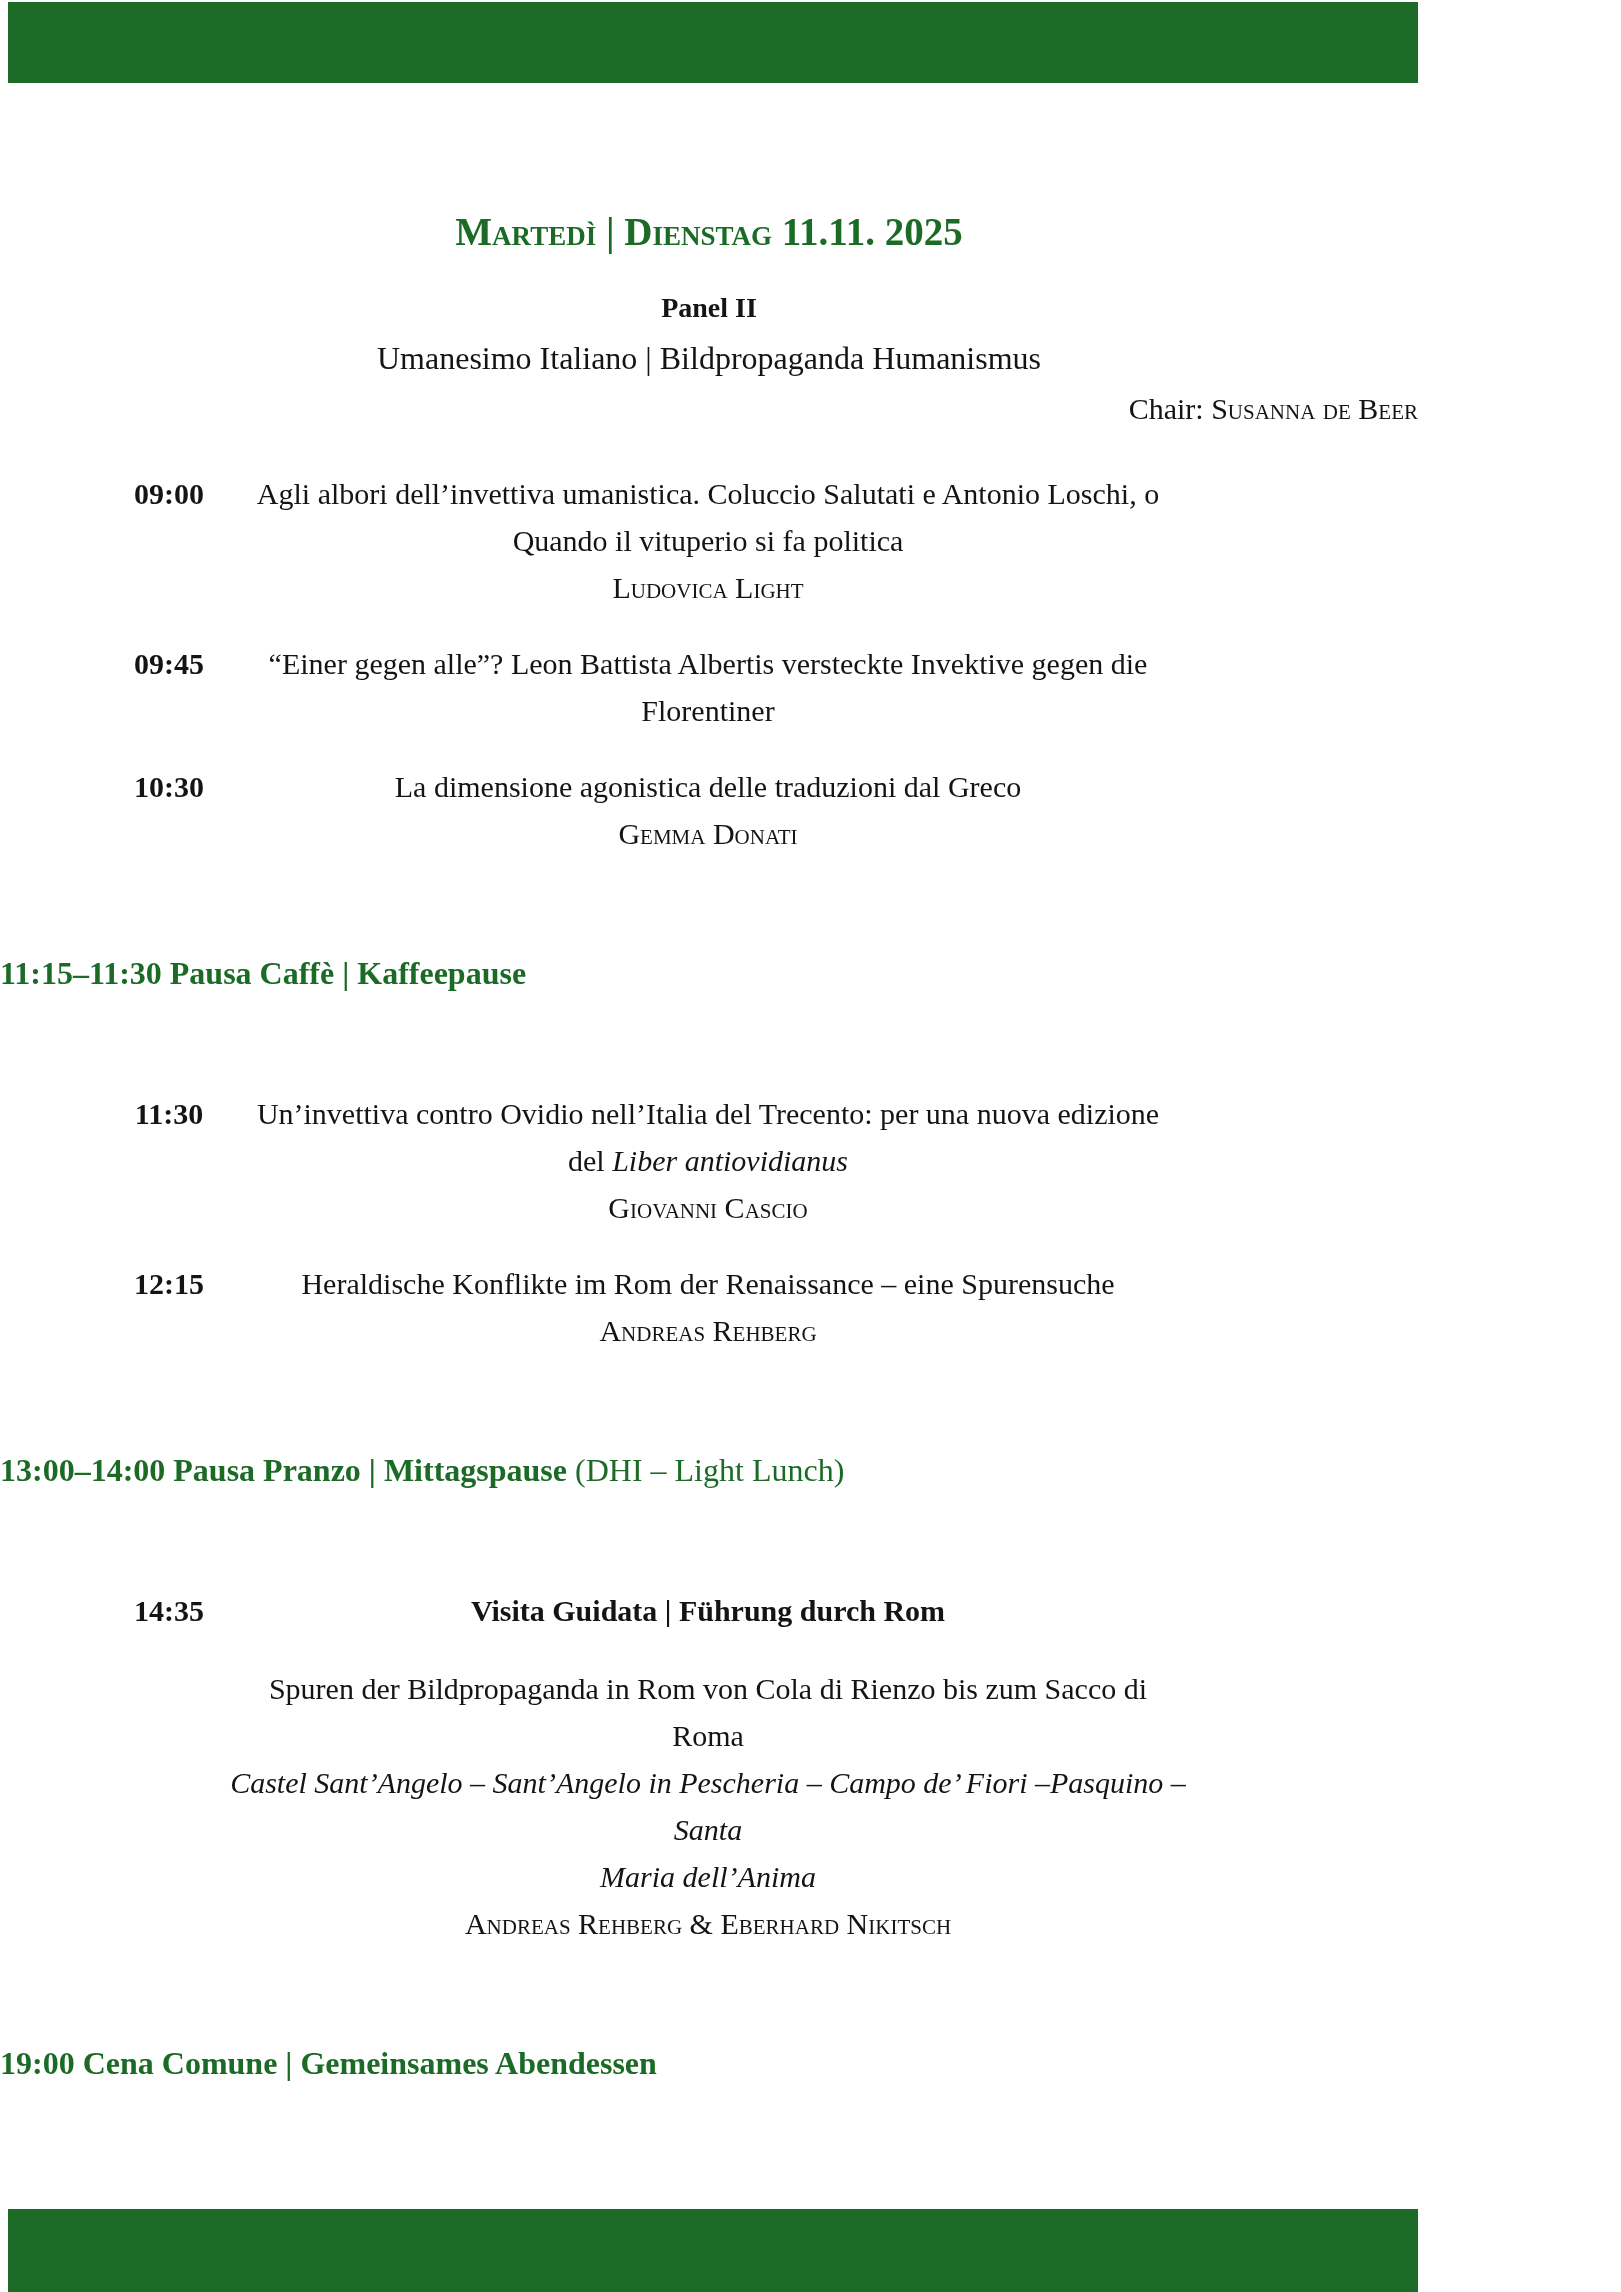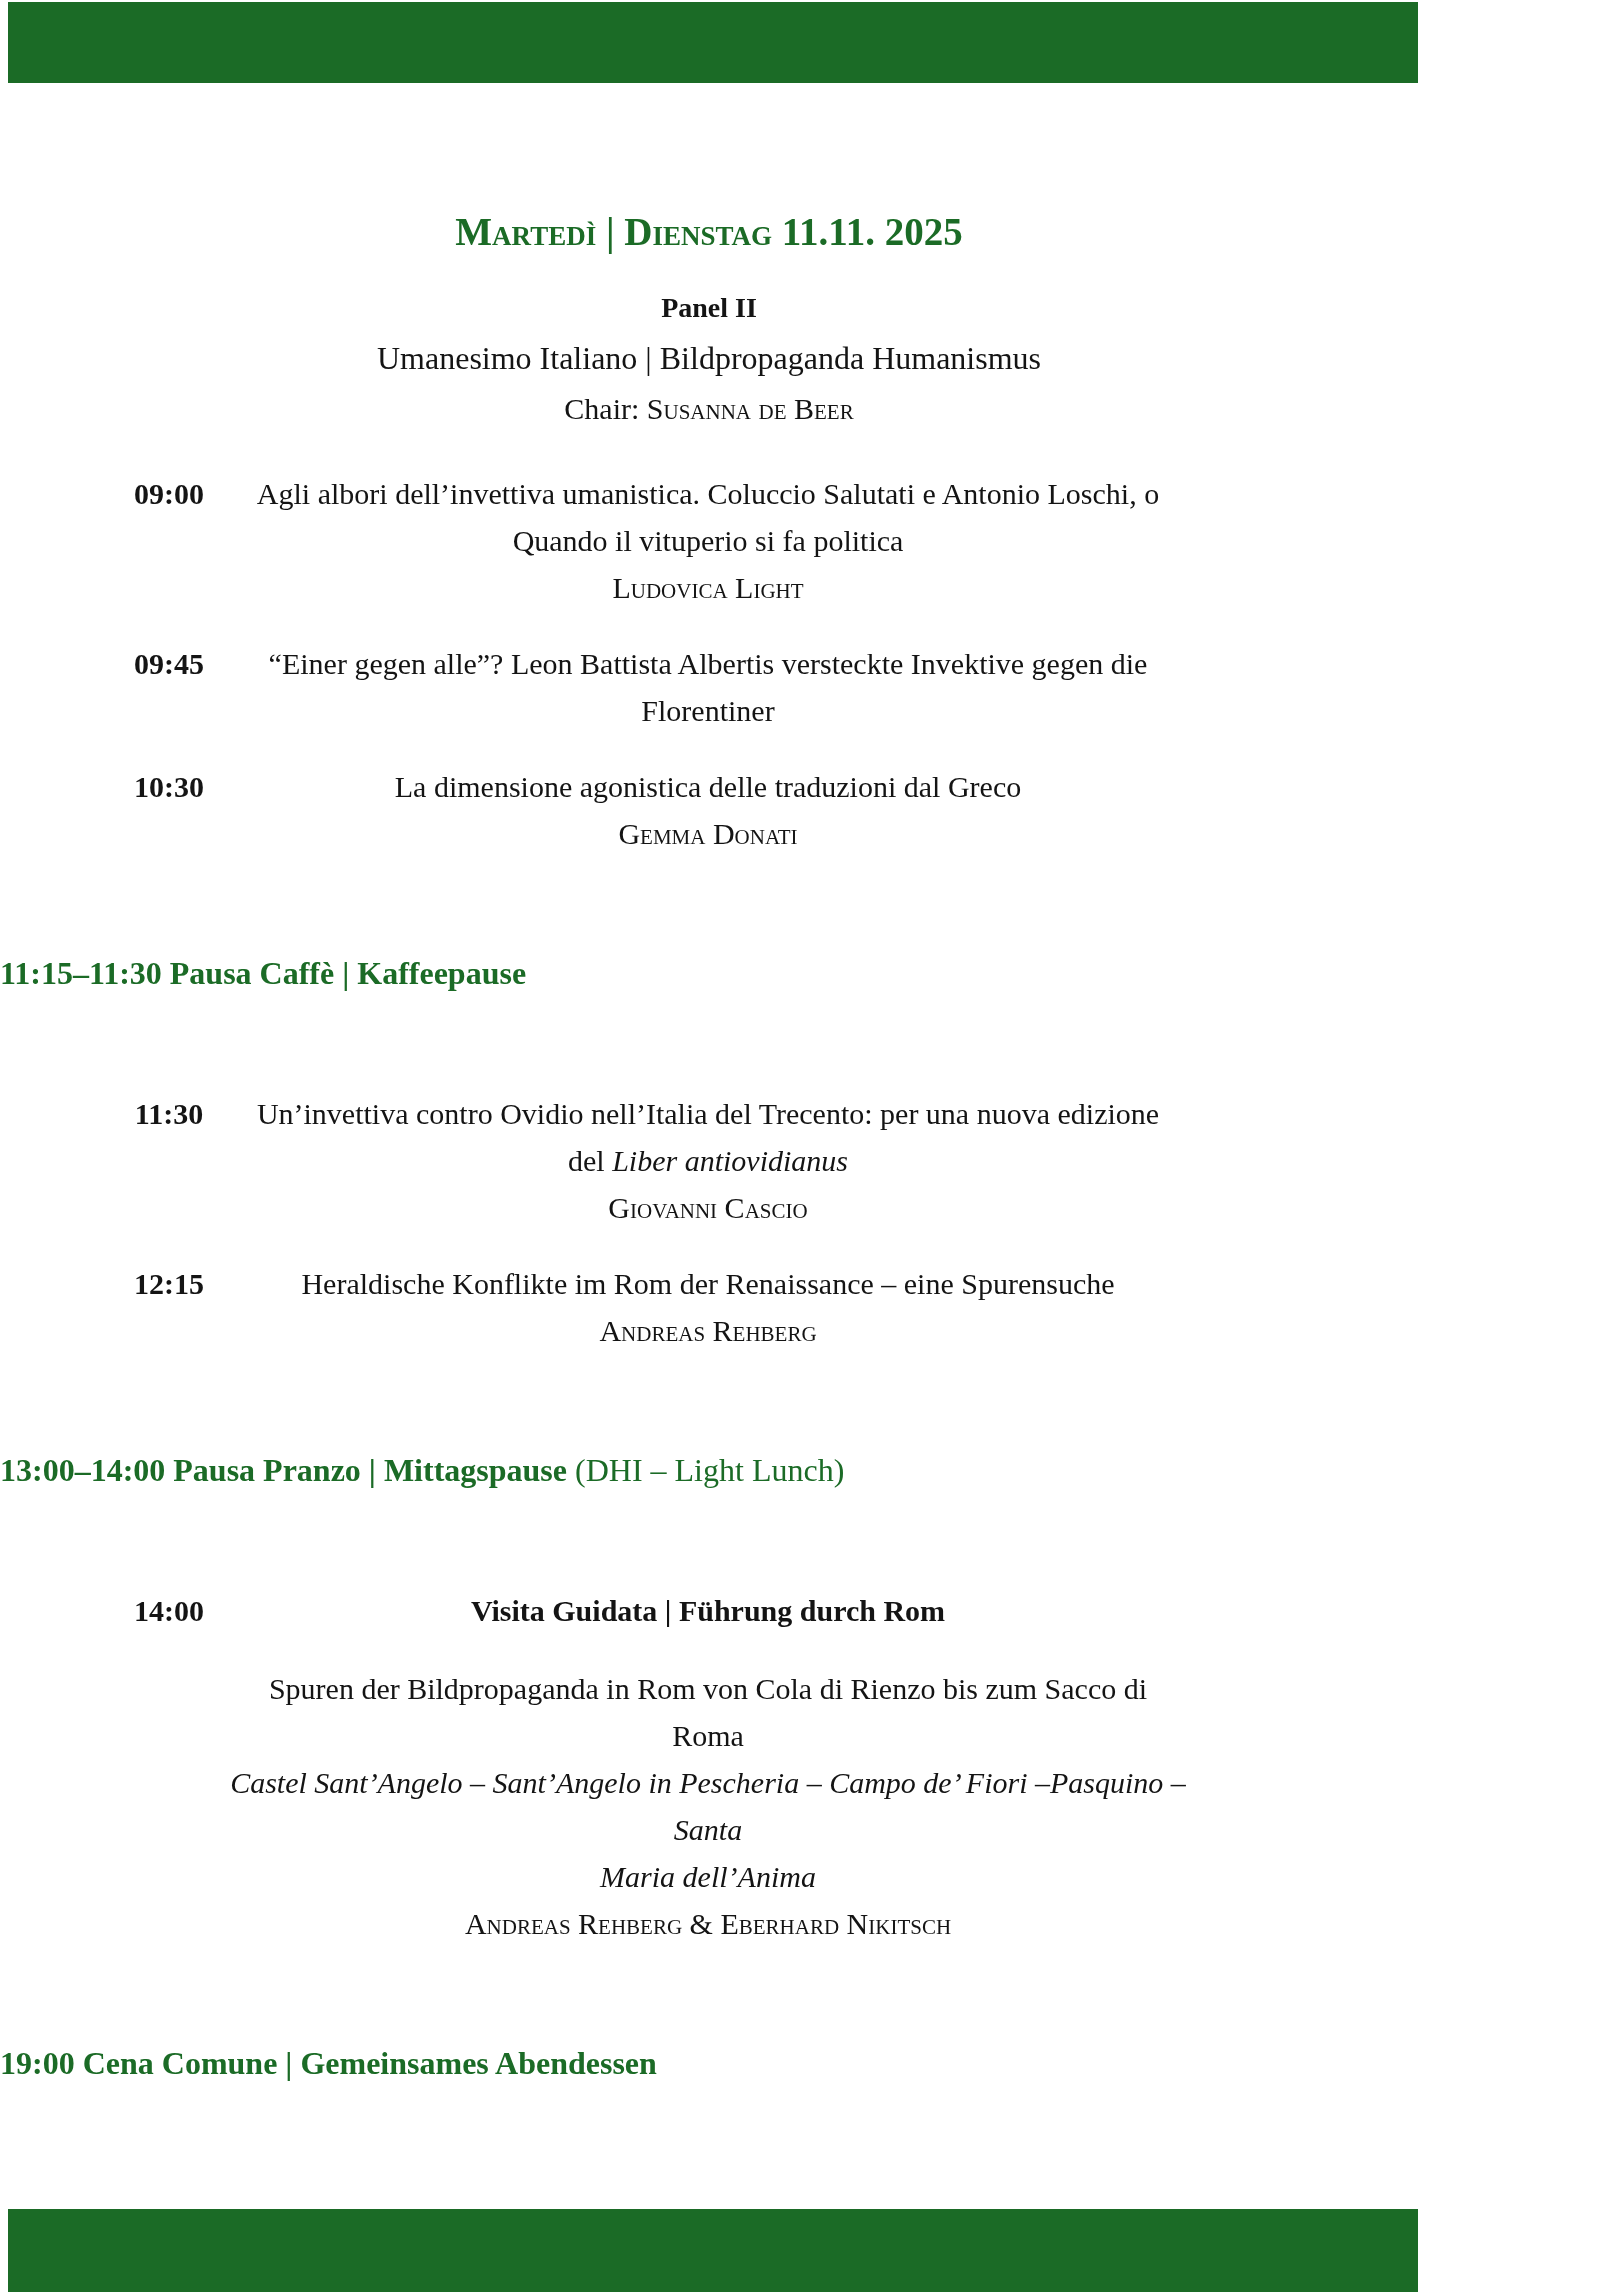--- a/index.html
+++ b/index.html
@@ -33,21 +33,21 @@
     line-height:43px;
     margin-top:31px;
   }
   .panel-subtitle{
     text-align:center;
     font-size:32px;
     line-height:43px;
     margin-top:7.8px;
   }
   .panel-chair{
-    text-align:center;
+    text-align:right;
     font-size:30px;
     line-height:41px;
     margin-top:7.8px;
   }
   .sc{font-variant:small-caps;}
 
   .sessions{margin:41px 210px 0 130px;}
 
   .entry{
     display:flex;
@@ -111,21 +111,21 @@
           <div class="time">11:30</div>
           <div class="body"><div class="session-title"><span>Un’invettiva contro Ovidio nell’Italia del Trecento: per una nuova edizione
 del </span><span class="italic">Liber antiovidianus</span></div><div class="speaker">Giovanni Cascio</div></div>
         </div>
         <div class="entry">
           <div class="time">12:15</div>
           <div class="body"><div class="session-title"><span>Heraldische Konflikte im Rom der Renaissance – eine Spurensuche</span></div><div class="speaker">Andreas Rehberg</div></div>
         </div>
         <div class="break"><span class="break-bold">13:00–14:00 Pausa Pranzo | Mittagspause </span><span class="break-regular">(DHI – Light Lunch)</span></div>
         <div class="entry">
-          <div class="time">14:00</div>
+          <div class="time">14:35</div>
           <div class="body"><div class="session-title bold"><span>Visita Guidata | Führung durch Rom</span></div><div class="session-para">Spuren der Bildpropaganda in Rom von Cola di Rienzo bis zum Sacco di
 Roma</div><div class="session-para italic">Castel Sant’Angelo – Sant’Angelo in Pescheria – Campo de’ Fiori –Pasquino – Santa
 Maria dell’Anima</div><div class="speaker">Andreas Rehberg &amp; Eberhard Nikitsch</div></div>
         </div>
         <div class="break"><span class="break-bold">19:00 Cena Comune | Gemeinsames Abendessen</span></div>
       </div>
   </div>
 
   <div class="bar bar-bottom"></div>
 </div>

